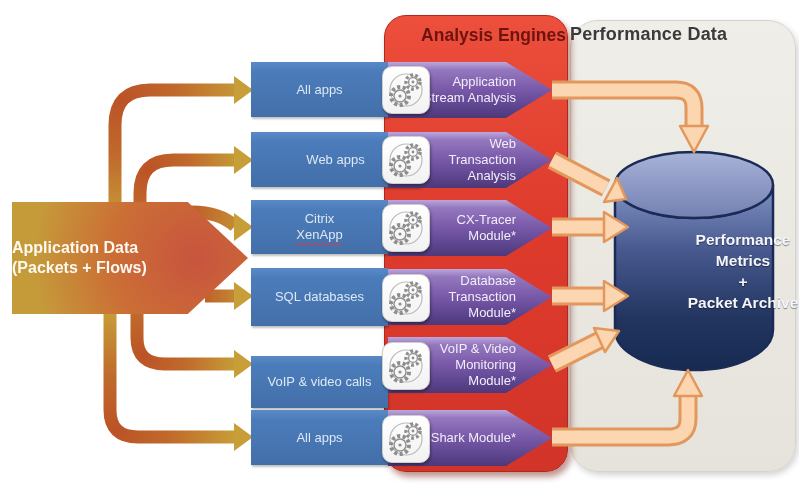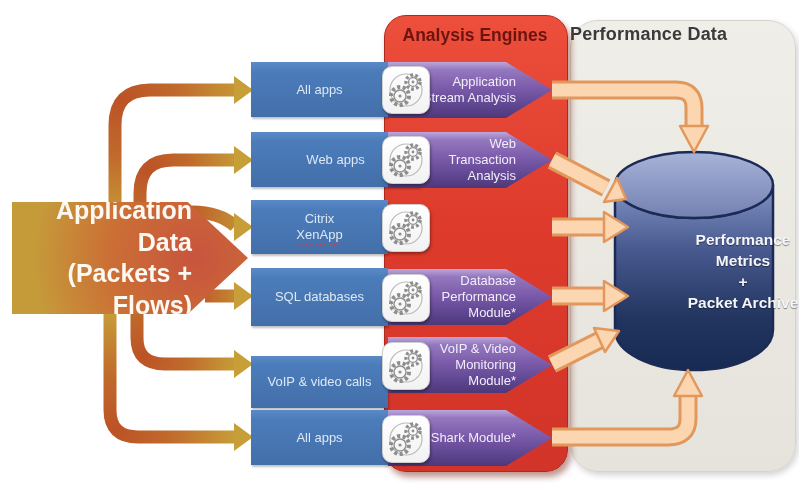--- a/index.html
+++ b/index.html
@@ -22,21 +22,21 @@
   }
 
   
   .engine-panel{
     left:384px;top:15px;width:182px;height:455px;border-radius:22px;
     background:linear-gradient(180deg,#EC4F3B 0%,#DE3B2C 45%,#D23429 100%);
     border:1px solid #AE291D;
     box-shadow:3px 5px 6px rgba(110,25,12,.45);
   }
   .engine-title{
-    left:384px;top:25px;width:182px;text-align:center;
+    left:384px;top:25px;width:182px;text-align:right;
     font-size:17.5px;font-weight:bold;color:#6E1410;
   }
 
   
   .src-box{
     left:251px;width:137px;
     background:linear-gradient(180deg,#5A8AC6 0%,#4B7CBA 18%,#436FA9 100%);
     box-shadow:1px 2px 2px rgba(0,0,0,.25);
   }
   .src-label{
@@ -57,21 +57,21 @@
   }
 
   
   .app-arrow{
     left:12px;top:202px;width:236px;height:112px;
     clip-path:polygon(0% 0%,74.5% 0%,100% 50%,74.5% 100%,0% 100%);
     background:radial-gradient(circle at 78% 50%,#C8543E 0%,#CB6F35 45%,#C59B3A 85%);
   }
   .app-arrow-text{
     position:absolute;left:0;top:50%;transform:translateY(-50%);
-    width:180px;text-align:right;color:#FDF9F2;font-size:25px;font-weight:600;line-height:1.26;
+    width:180px;text-align:left;color:#FDF9F2;font-size:16px;font-weight:600;line-height:1.26;
   }
 
   
   .gear-chip{
     left:382px;width:46px;height:46px;border-radius:10px;
     background:linear-gradient(180deg,#FFFFFF 0%,#F2F2F2 100%);
     border:1px solid #CFCFCF;
     box-shadow:1px 2px 3px rgba(0,0,0,.35);
   }
   .gear-chip svg{position:absolute;left:0;top:0;}
@@ -178,22 +178,25 @@
   <div class="abs src-box" style="top:410px;height:55px;">
     <div class="src-label">All apps</div>
   </div>
 
   <div class="abs module" style="top:62px;">
     <div class="module-label">Application Stream Analysis</div>
   </div>
   <div class="abs module" style="top:132px;">
     <div class="module-label">Web Transaction Analysis</div>
   </div>
+  <div class="abs module" style="top:200px;">
+    <div class="module-label">CX-Tracer Module*</div>
+  </div>
   <div class="abs module" style="top:269px;">
-    <div class="module-label">Database Performance Module*</div>
+    <div class="module-label">Database Transaction Module*</div>
   </div>
   <div class="abs module" style="top:337px;">
     <div class="module-label">VoIP &amp; Video Monitoring Module*</div>
   </div>
   <div class="abs module" style="top:410px;">
     <div class="module-label">Shark Module*</div>
   </div>
 
   <svg class="abs" style="left:400px;top:0;" width="399" height="497" viewBox="400 0 399 497">
     <defs>

